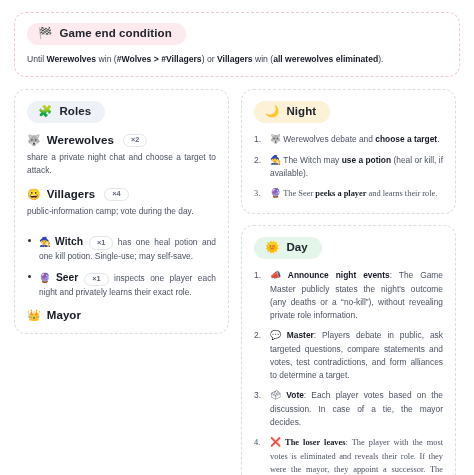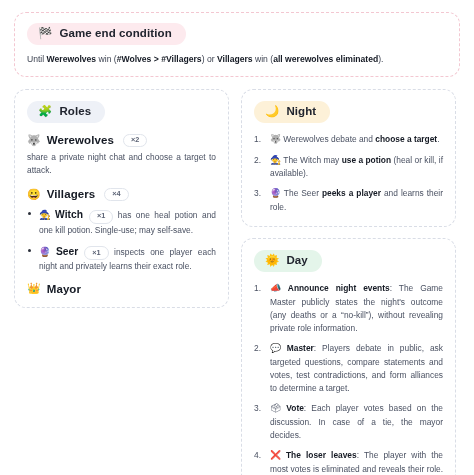--- a/index.html
+++ b/index.html
@@ -107,21 +107,21 @@
     text-align: justify;
   }
 
   .section-title {
     margin-top: 14px;
     font-size: 10.2px;
     font-weight: bold;
     color: #151a24;
   }
 
-  .bullets { margin: 6px 0 0 0; padding: 0; list-style: none; }
+  .bullets { margin: 16px 0 0 0; padding: 0; list-style: none; }
   .bullets > li {
     position: relative;
     padding-left: 12px;
     font-size: 8.4px;
     line-height: 1.55;
     color: #4a5162;
     margin-bottom: 7px;
     text-align: justify;
   }
   .bullets > li::before {
@@ -154,21 +154,21 @@
   .olist > li {
     counter-increment: li;
     position: relative;
     padding-left: 16px;
     font-size: 8.4px;
     line-height: 1.55;
     color: #4a5162;
     margin-bottom: 7px;
     text-align: justify;
   }
-  .olist > li:last-child { margin-bottom: 0; }
+  .olist > li:last-child { margin-bottom: 0; font-family: Liberation Serif, serif; }
   .olist > li::before {
     content: counter(li) ".";
     position: absolute;
     left: 0;
     top: 0;
     font-size: 8.4px;
     color: #4a5162;
   }
   .olist .lico { font-size: 9px; margin-right: 2px; }
   .olist b { color: #151a24; margin-top: 12px; }
@@ -204,20 +204,21 @@
           <span class="chip">×2</span>
         </div>
         <div class="role-desc">share a private night chat and choose a target to attack.</div>
 
         
         <div class="role-head">
           <span class="role-ico">😀</span>
           <span class="role-name">Villagers</span>
           <span class="chip">×4</span>
         </div>
+        <div class="role-desc">public-information camp; vote during the day.</div>
 
         
 
         <ul class="bullets">
           <li><span class="bico">🧙</span><span class="bname">Witch</span><span class="chip">×1</span> <span>has one heal potion and one kill potion. Single-use; may self-save.</span></li>
           <li><span class="bico">🔮</span><span class="bname">Seer</span><span class="chip">×1</span> <span>inspects one player each night and privately learns their exact role.</span></li>
         </ul>
 
         
         <div class="mayor-head">

